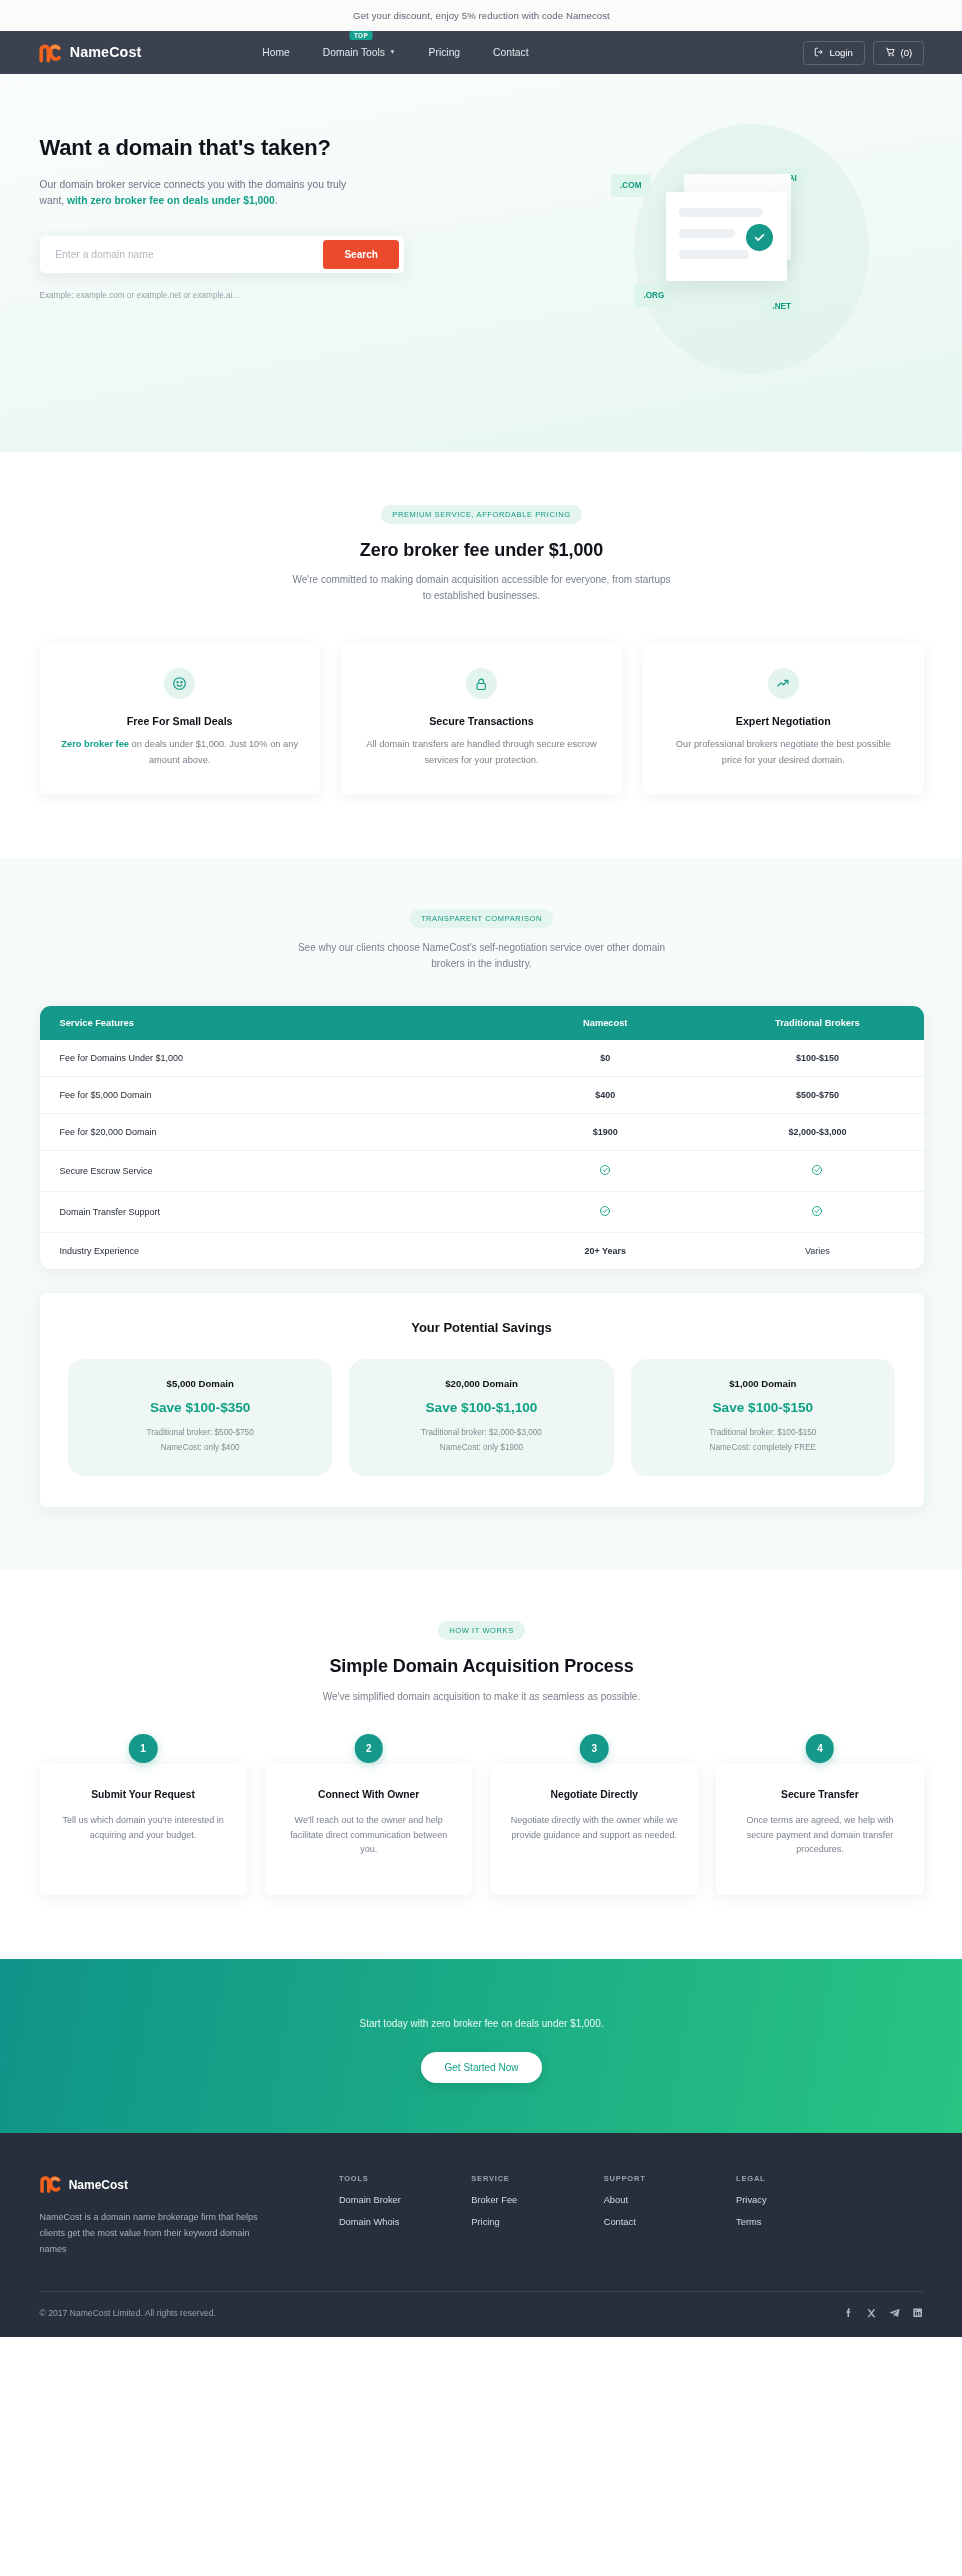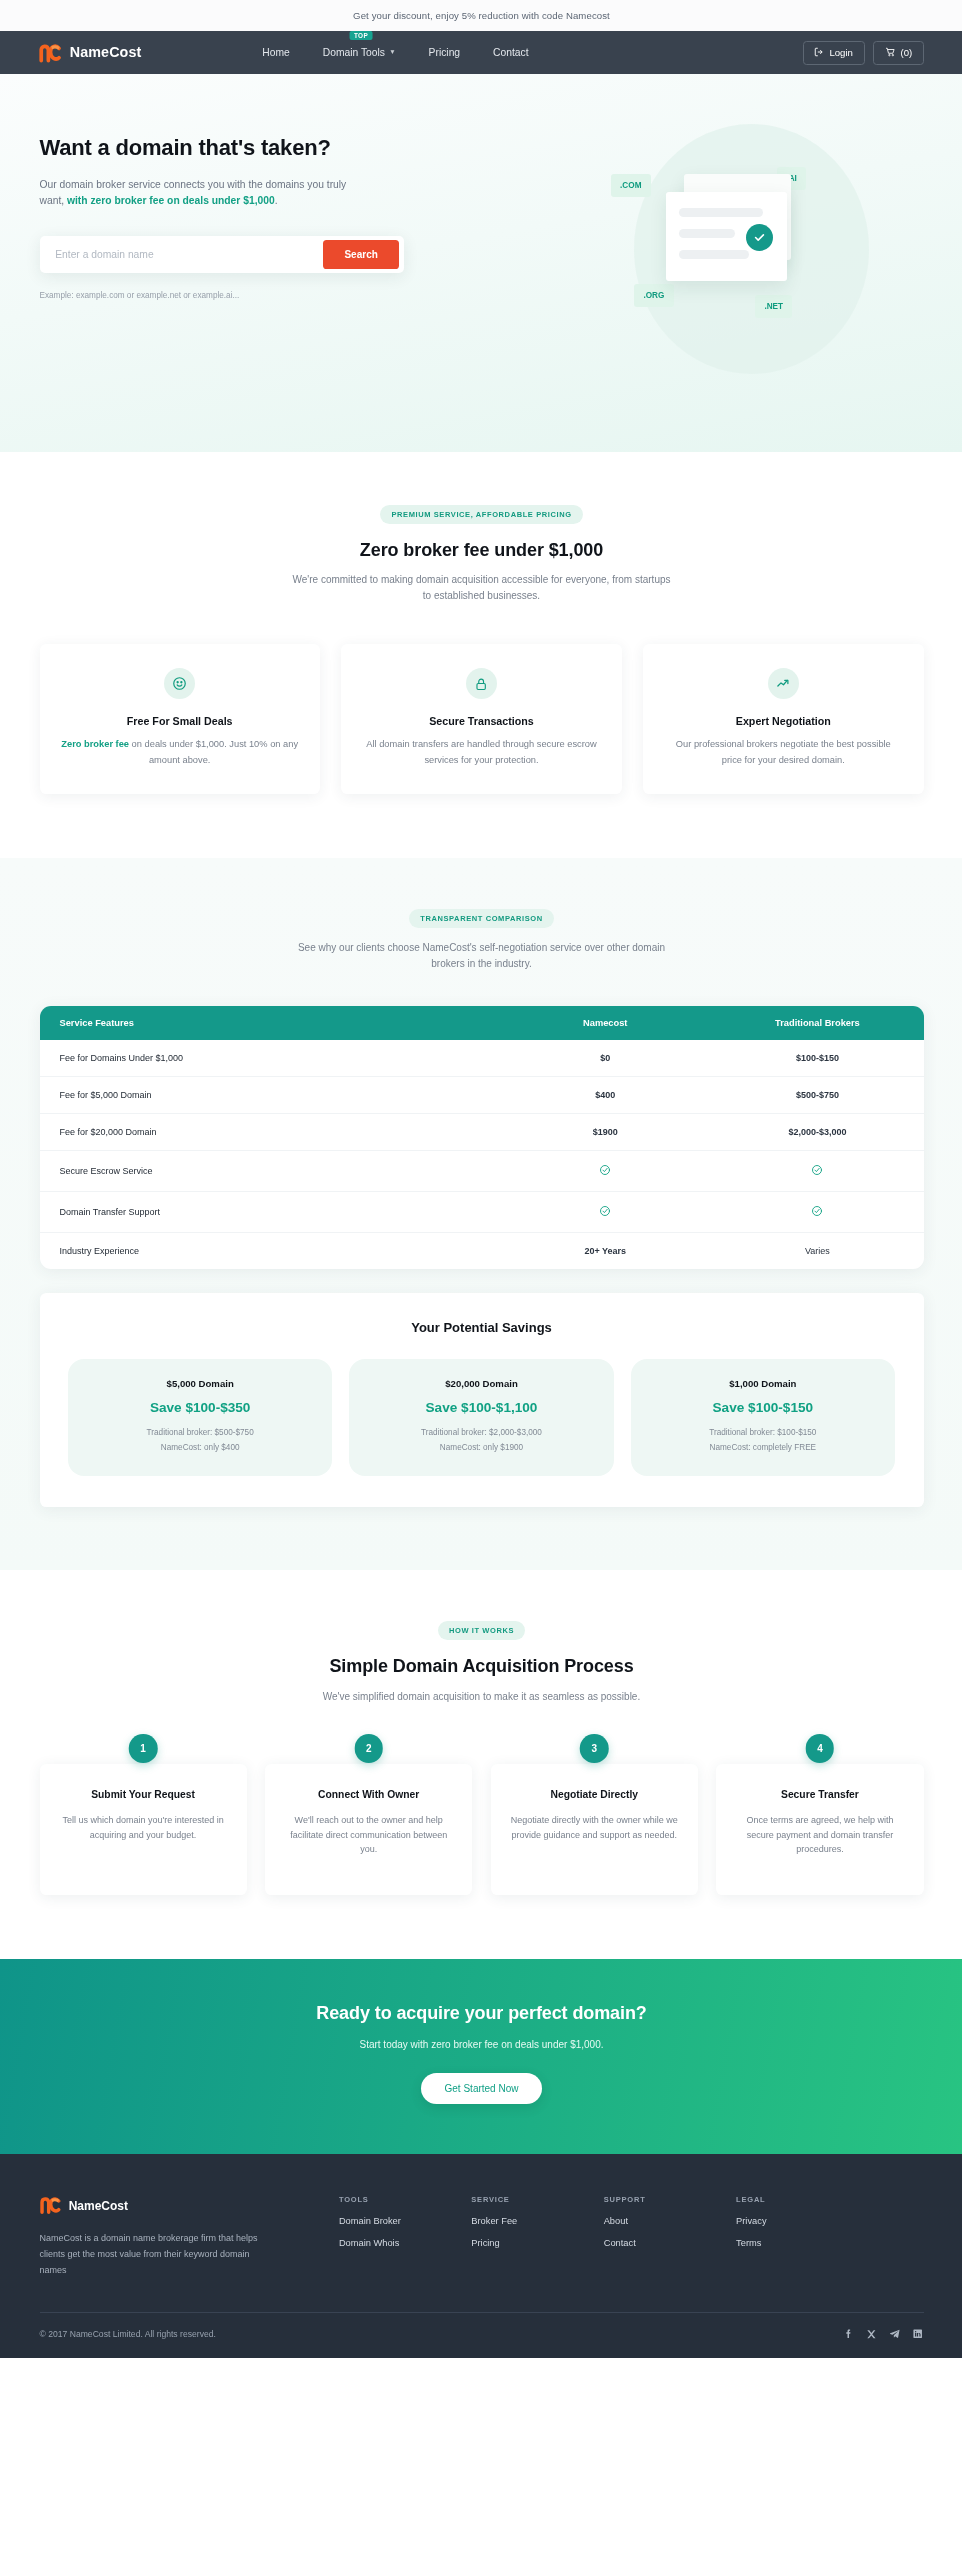--- a/index.html
+++ b/index.html
@@ -88,21 +88,21 @@
   }
   .tld {
     position:absolute; background:#dff4ea; color:#0f9b7f;
     font-size:8.2px; font-weight:bold; padding:7.1px 9.3px; border-radius:2.9px;
   }
   
   .sec { padding:0 39px; }
   .sec-inner { max-width:884px; margin:0 auto; }
   .eyebrow {
     display:inline-block; background:#e4f4ee; color:#139a80;
-    font-size:7.5px; font-weight:bold; letter-spacing:0.6px;
+    font-size:7.5px; font-weight:normal; letter-spacing:0.6px;
     padding:5px 11.4px; border-radius:11.4px;
   }
   .sec-title {
     font-size:18px; font-weight:bold; color:#10141a;
     margin-top:15.7px; letter-spacing:-0.1px;
   }
   .sec-desc {
     margin-top:11.4px; font-size:10px; line-height:1.62; color:#79818d;
     max-width:385px; margin-left:auto; margin-right:auto;
   }
@@ -272,21 +272,21 @@
   </div>
 </div>
 
 <div class="hero">
   <div class="hero-inner">
     <div class="hero-art">
       <div class="art-blob"></div>
       <div class="tld" style="left:15.7px; top:68px;">.COM</div>
       <div class="tld" style="left:182px; top:61px;">.AI</div>
       <div class="tld" style="left:39px; top:178px;">.ORG</div>
-      <div class="tld" style="left:160px; top:189px;">.NET</div>
+      <div class="tld" style="left:168px; top:189px;">.NET</div>
       <div class="art-card" style="left:89px; top:68px; width:107px; height:86px; background:#fafcfb;"></div>
       <div class="art-card">
         <div class="art-line" style="left:13px; top:15.7px; width:84px;"></div>
         <div class="art-line" style="left:13px; top:37px; width:56px;"></div>
         <div class="art-line" style="left:13px; top:58px; width:70px;"></div>
       </div>
       <div class="art-chk">
         <svg width="13" height="13" viewBox="0 0 20 20" fill="none" stroke="#fff" stroke-width="2.4" stroke-linecap="round" stroke-linejoin="round">
           <path d="M4 10 l4 4 l8-8"></path>
         </svg>
@@ -480,21 +480,20 @@
         <div class="step-card">
           <div class="step-title">Secure Transfer</div>
           <p class="step-desc">Once terms are agreed, we help with secure payment and domain transfer procedures.</p>
         </div>
       </div>
     </div>
   </div>
 </div>
 
 <div class="cta">
-  <h2 class="cta-title">Ready to acquire your perfect domain?</h2>
   <p class="cta-sub">Start today with zero broker fee on deals under $1,000.</p>
   <button class="cta-btn">Get Started Now</button>
 </div>
 
 <div class="footer">
   <div class="footer-inner">
     <div class="footer-top">
       <div class="f-brand">
         <div class="f-brand-row">
           <span>

